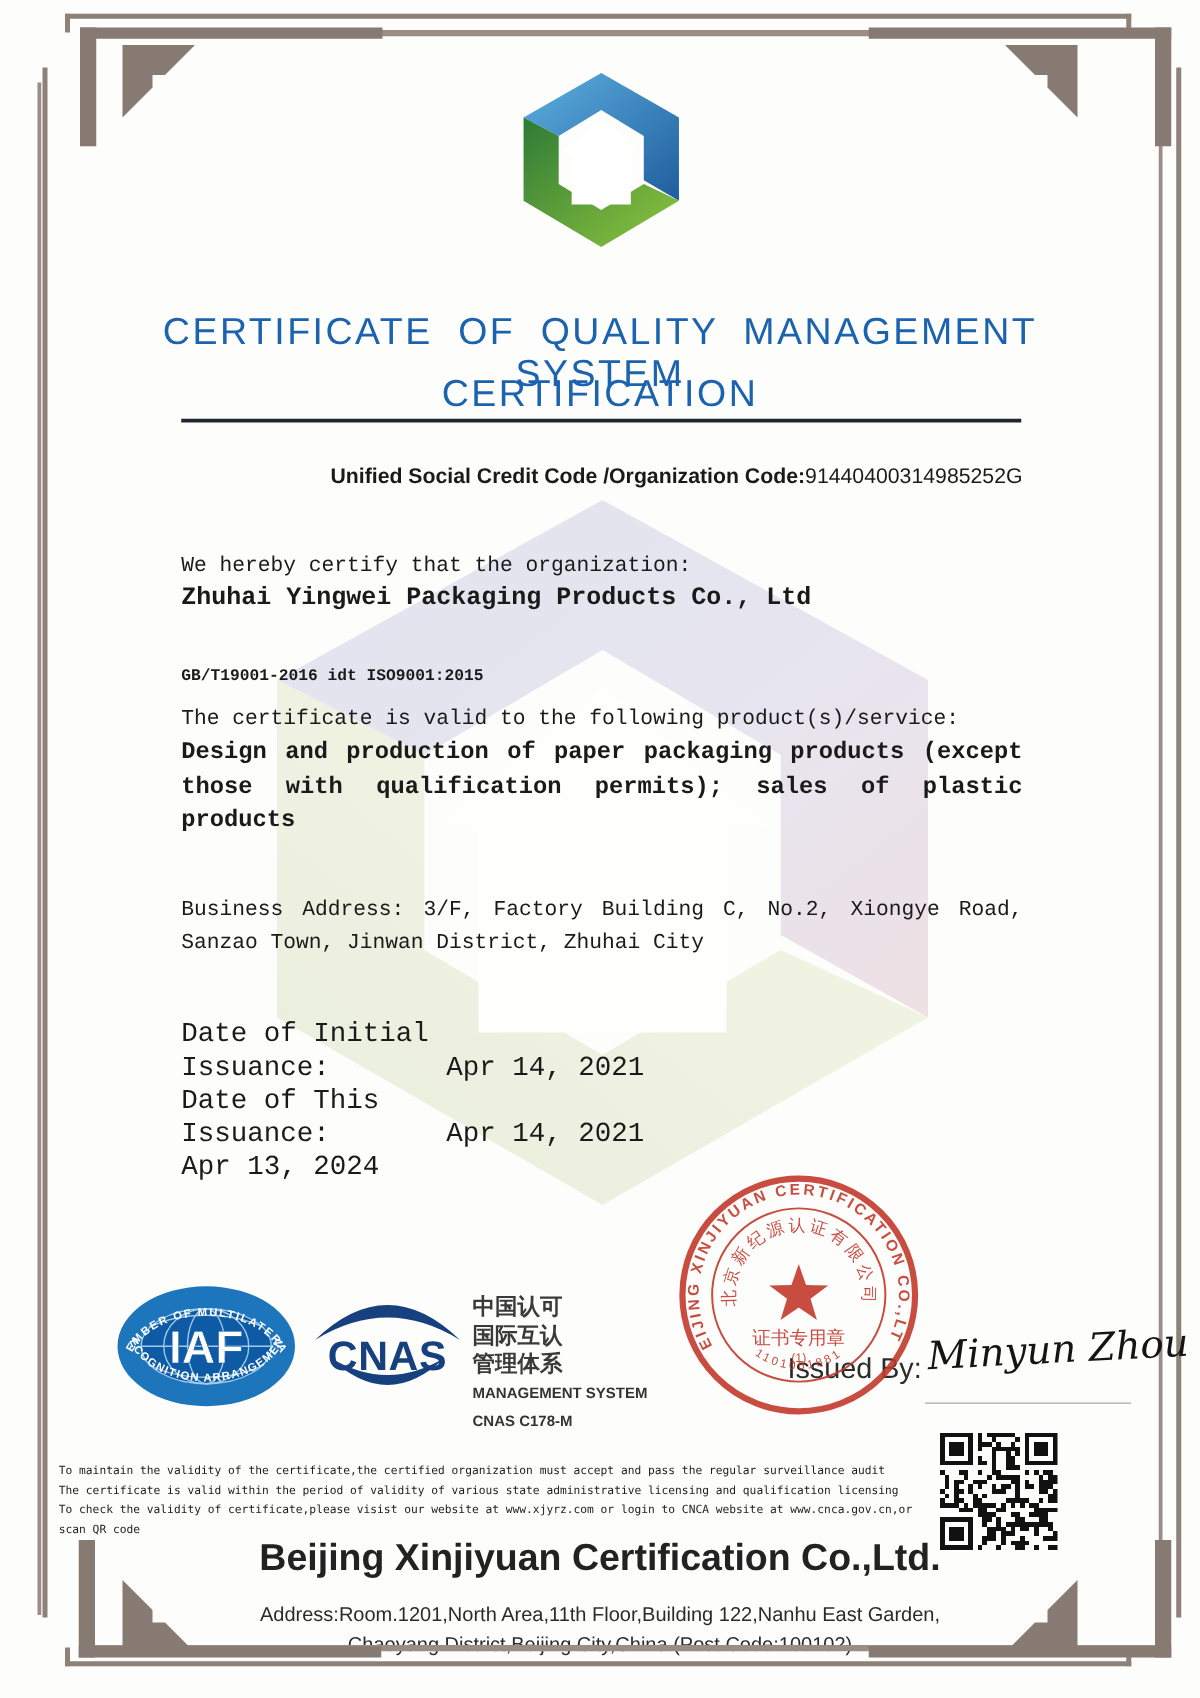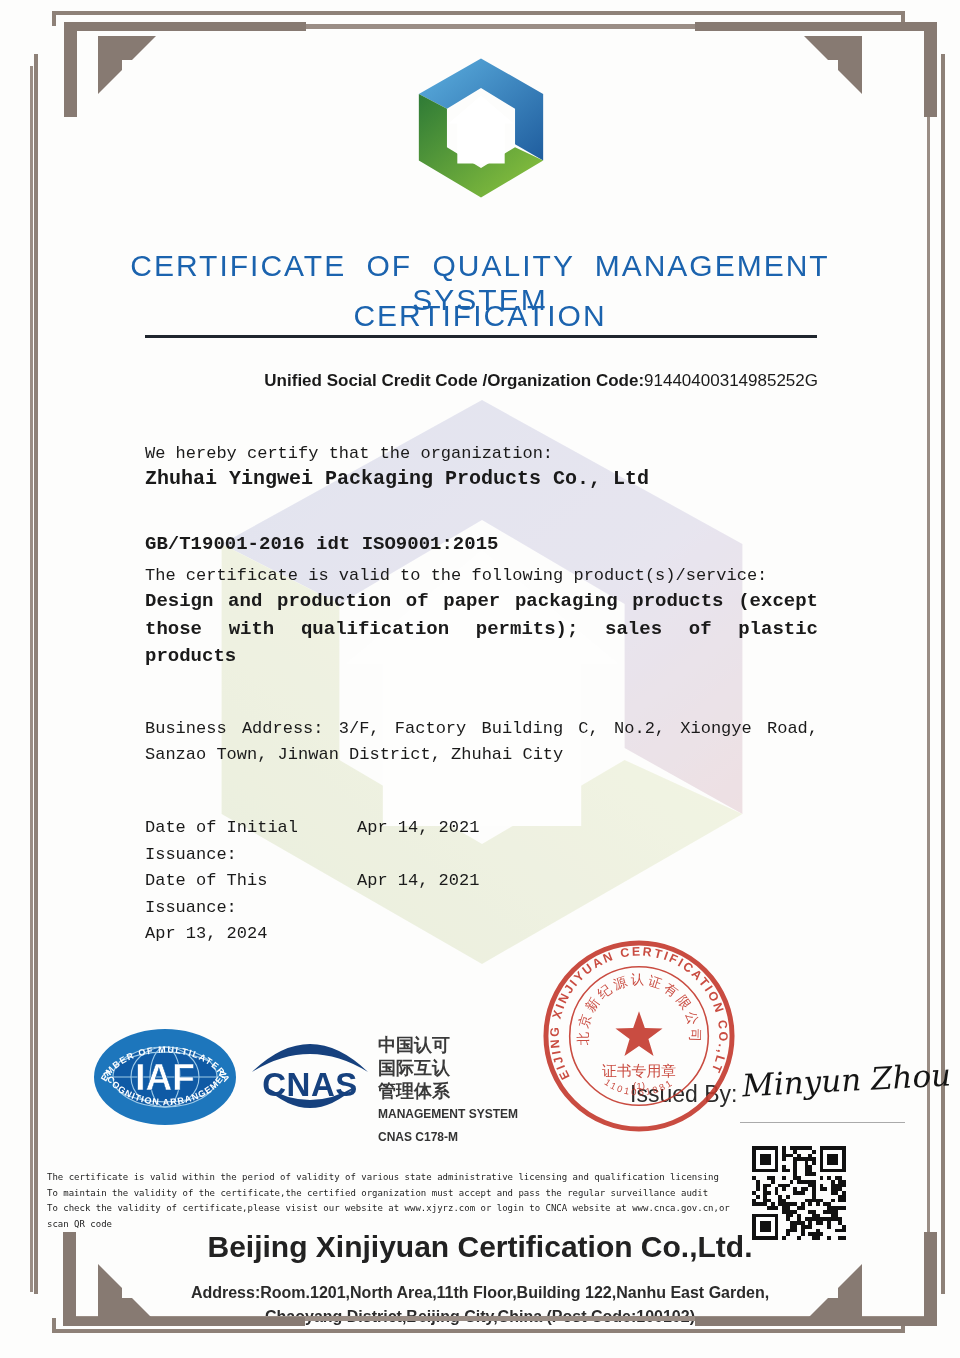--- a/index.html
+++ b/index.html
@@ -14,41 +14,41 @@
   .logo{position:absolute;left:405px;top:54px;width:152px;height:148px;z-index:2;}
   
   .title{position:absolute;left:115px;width:730px;text-align:center;color:#1b63ae;
          font-weight:500;font-size:30px;letter-spacing:2px;word-spacing:10px;z-index:2;}
   .title-rule{position:absolute;left:145px;top:335px;width:672px;height:3px;background:#20262e;z-index:2;}
   .meta-line{position:absolute;right:142px;font-size:17px;text-align:right;z-index:2;white-space:nowrap;}
   .meta-line .lbl{font-weight:bold;}
   .meta-line .val{margin-left:5px;}
   .body-text{position:absolute;left:145px;width:673px;z-index:2;font-size:17px;line-height:1.35;font-family:Liberation Mono, monospace;}
   .org{font-size:20px;font-weight:bold;}
-  .std{font-size:19px;font-weight:bold;}
+  .std{font-size:13px;font-weight:bold;}
   .scope{font-size:19px;font-weight:bold;text-align:justify;line-height:1.45;}
   .addr{text-align:justify;line-height:1.55;}
-  .dates-row{display:flex;font-size:17px;line-height:26.5px;}
+  .dates-row{display:flex;font-size:22px;line-height:26.5px;align-items:flex-end;}
   .dates-row .dl{width:212px;flex:none;}
   
   .iaf{position:absolute;left:93px;top:1028px;width:144px;height:98px;z-index:2;}
   .cnas{position:absolute;left:247px;top:1032px;width:126px;height:92px;z-index:2;}
   .cnas-txt{position:absolute;left:378px;top:1034px;z-index:2;font-size:18px;line-height:23px;color:#3a3a3a;font-weight:bold;}
   .cnas-txt .en{font-size:12px;color:#333;}
   .stamp{position:absolute;left:540px;top:937px;width:198px;height:198px;z-index:4;opacity:.9;}
   .issued{position:absolute;left:630px;top:1081px;font-size:23px;color:#2b2b2b;z-index:2;white-space:nowrap;}
   .signature{position:absolute;left:742px;top:1062px;font-family:"DejaVu Serif",serif;font-style:italic;
              font-size:31px;color:#141414;transform:rotate(-3deg);z-index:5;white-space:nowrap;}
   .sig-line{position:absolute;left:740px;top:1122px;width:165px;height:1px;background:#aaa;z-index:2;}
   .fineprint{position:absolute;left:47px;top:1170px;width:700px;z-index:2;
              font-family:"DejaVu Sans Mono",monospace;font-size:9px;line-height:15.5px;color:#1d1d1d;}
   .qr{position:absolute;left:752px;top:1146px;width:94px;height:94px;z-index:2;}
   .footer-co{position:absolute;left:0;top:1230px;width:960px;text-align:center;font-size:30px;
              font-weight:600;color:#222;z-index:2;}
-  .footer-addr{position:absolute;left:0;width:960px;text-align:center;font-size:16px;color:#2b2b2b;z-index:2;font-weight:bold;}
+  .footer-addr{position:absolute;left:0;width:960px;text-align:center;font-size:16px;color:#2b2b2b;z-index:2;}
 </style>
 </head>
 <body>
 
 <div class="page">
 
   <svg id="frame" width="960" height="1358" viewBox="0 0 960 1358">
     <g fill="#8e8178">
 
       <rect x="52" y="11" width="853" height="4"></rect>
@@ -203,22 +203,22 @@
     <text font-size="9.5" fill="#c4392d" letter-spacing="2.4">
       <textPath href="#stampNum" startOffset="50%" text-anchor="middle">1101051881</textPath>
     </text>
   </svg>
 
   <div class="issued">Issued By:</div>
   <div class="signature">Minyun Zhou</div>
   <div class="sig-line"></div>
 
   <div class="fineprint">
+    <div>To maintain the validity of the certificate,the certified organization must accept and pass the regular surveillance audit</div>
     <div>The certificate is valid within the period of validity of various state administrative licensing and qualification licensing</div>
-    <div>To maintain the validity of the certificate,the certified organization must accept and pass the regular surveillance audit</div>
     <div>To check the validity of certificate,please visist our website at www.xjyrz.com or login to CNCA website at www.cnca.gov.cn,or scan QR code</div>
   </div>
 
   <div class="qr"><svg viewBox="0 0 25 25" width="100%" height="100%" shape-rendering="crispEdges">
         <rect x="8" y="0" width="1" height="1" fill="#111"></rect>
         <rect x="10" y="0" width="1" height="1" fill="#111"></rect>
         <rect x="11" y="0" width="1" height="1" fill="#111"></rect>
         <rect x="12" y="0" width="1" height="1" fill="#111"></rect>
         <rect x="13" y="0" width="1" height="1" fill="#111"></rect>
         <rect x="14" y="0" width="1" height="1" fill="#111"></rect>

